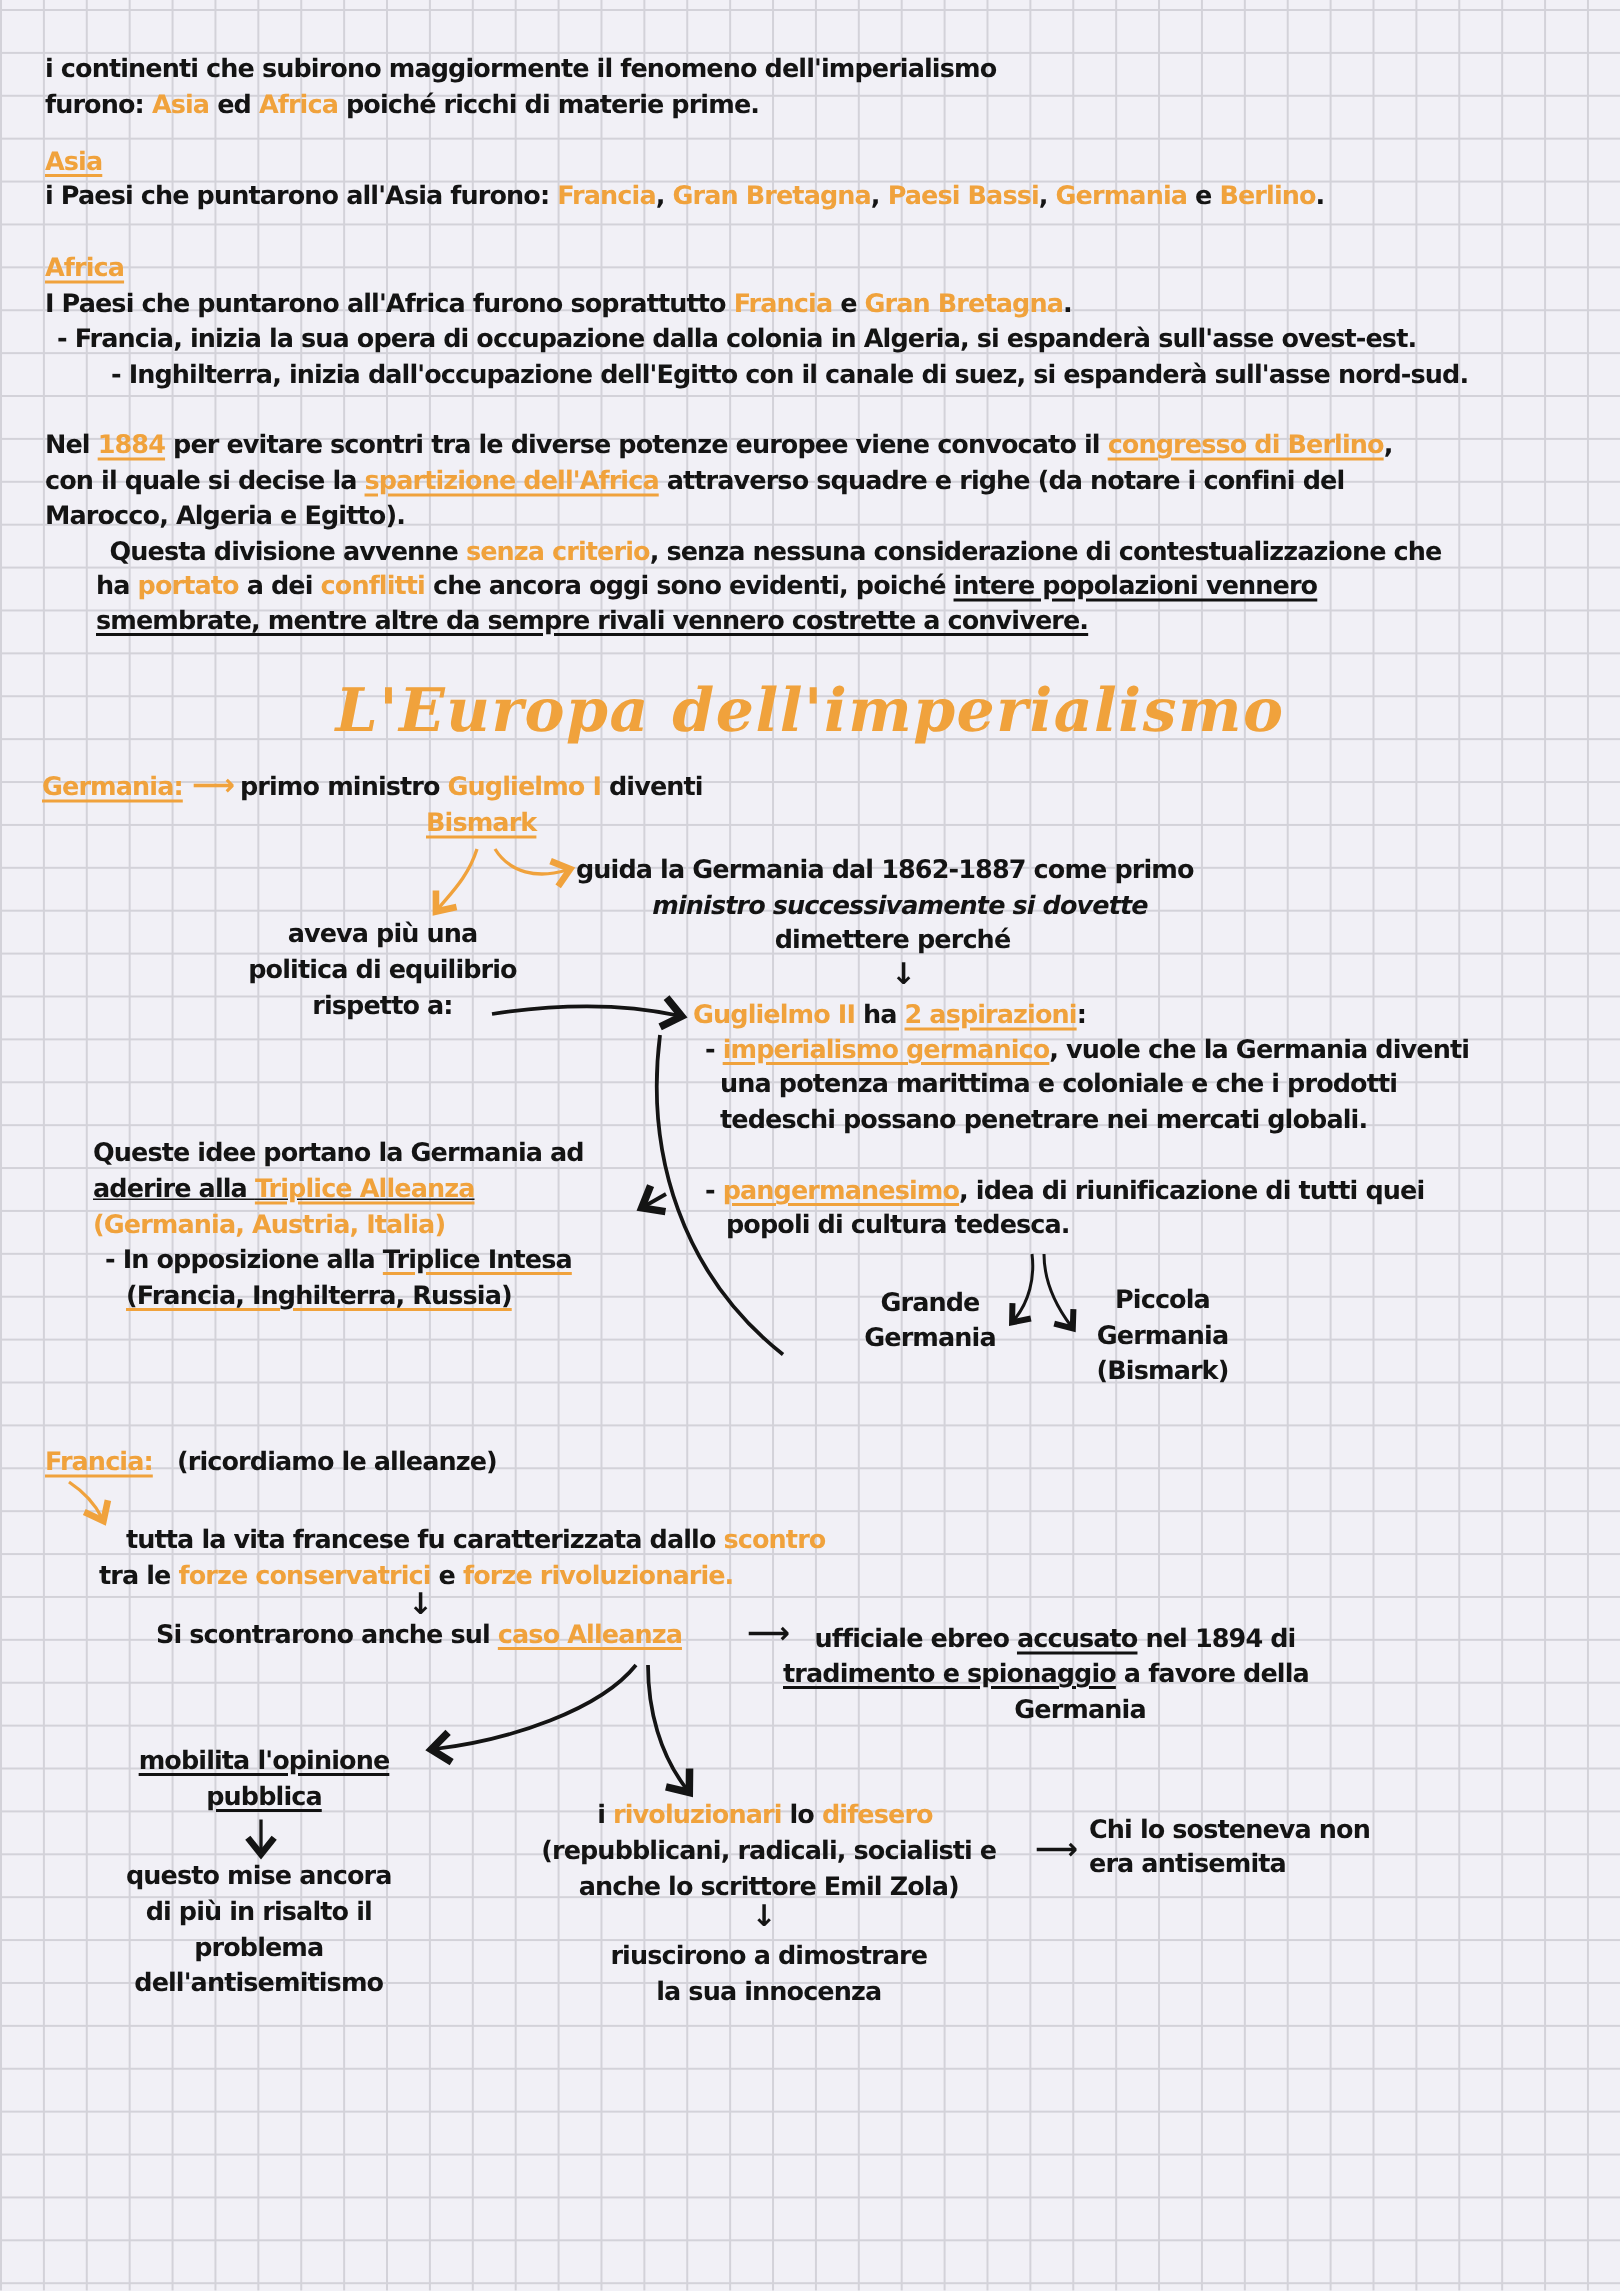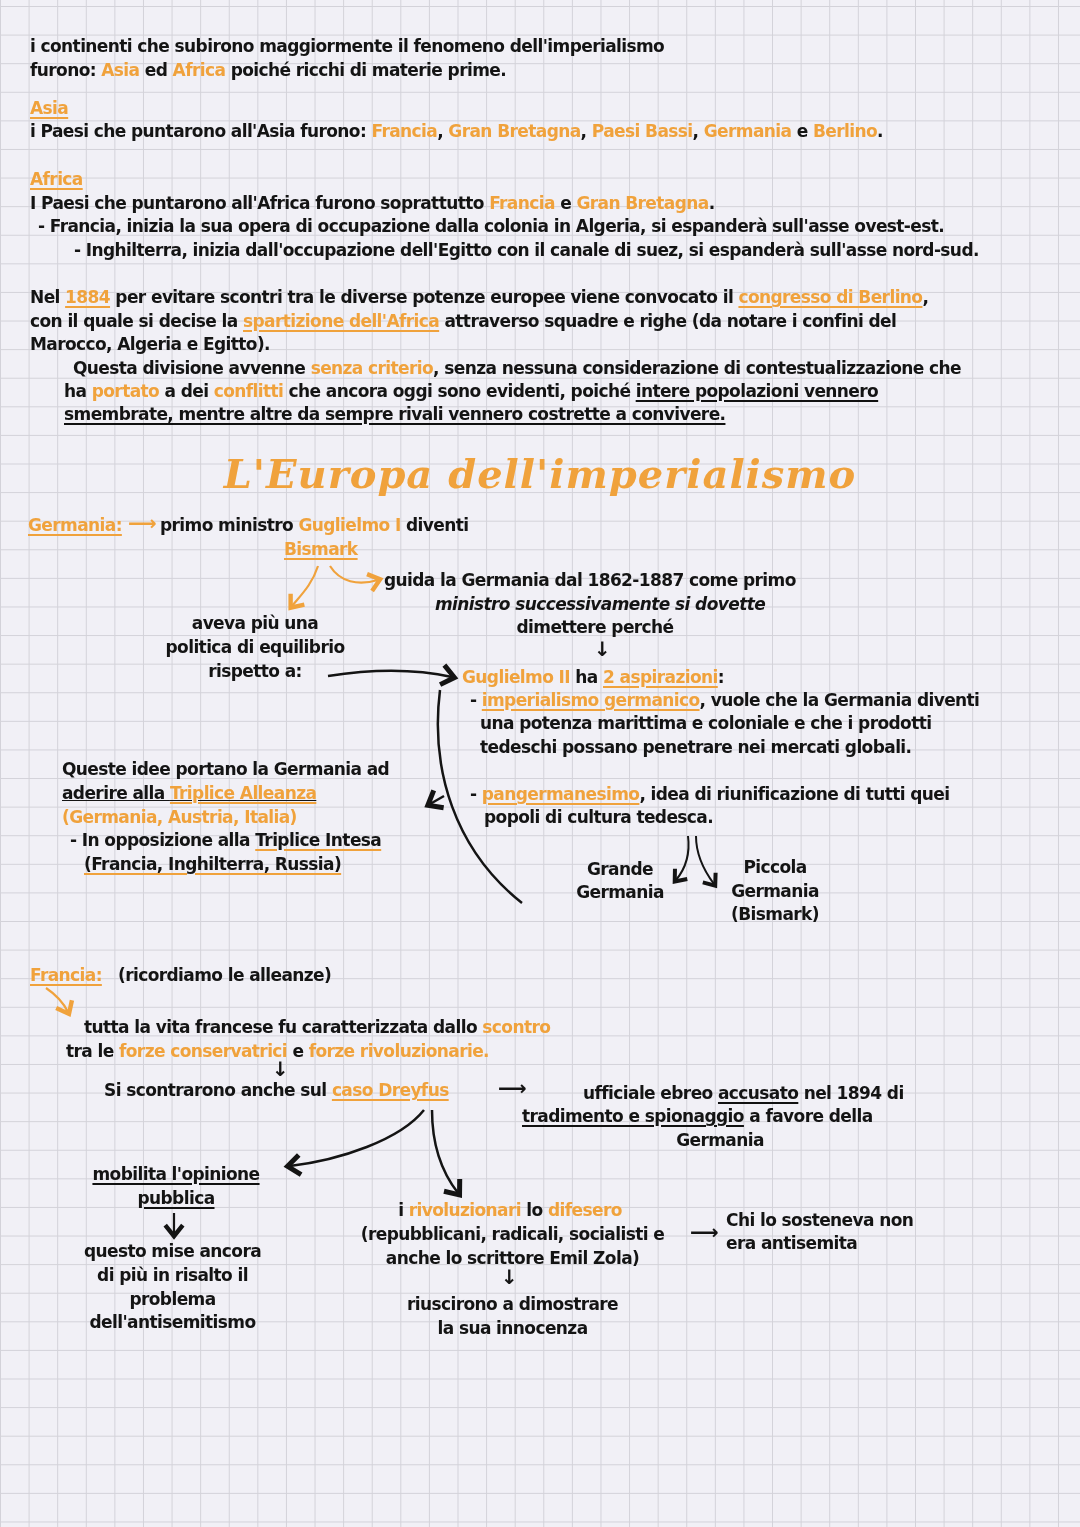--- a/index.html
+++ b/index.html
@@ -82,23 +82,23 @@
 <div class="t" style="left:62px;top:782px;text-decoration:underline;"><span>aderire alla </span><span class="o uo">Triplice Alleanza</span></div>
 <div class="t o" style="left:62px;top:806px;">(Germania, Austria, Italia)</div>
 <div class="t" style="left:70px;top:829px;"><span>- In opposizione alla </span><span class="uo">Triplice Intesa</span></div>
 <div class="t uo" style="left:84px;top:853px;">(Francia, Inghilterra, Russia)</div>
 
 <div class="t o uo" style="left:30px;top:964px;">Francia:</div>
 <div class="t" style="left:118px;top:964px;">(ricordiamo le alleanze)</div>
 <div class="t" style="left:84px;top:1016px;"><span>tutta la vita francese fu caratterizzata dallo </span><span class="o">scontro</span></div>
 <div class="t" style="left:66px;top:1040px;"><span>tra le </span><span class="o">forze conservatrici</span><span> e </span><span class="o">forze rivoluzionarie.</span></div>
 <div class="t" style="left:272px;top:1058px;font-size:20px;">↓</div>
-<div class="t" style="left:104px;top:1079px;"><span>Si scontrarono anche sul </span><span class="o uo">caso Dreyfus</span></div>
+<div class="t" style="left:104px;top:1079px;"><span>Si scontrarono anche sul </span><span class="o uo">caso Alleanza</span></div>
 <div class="t" style="left:498px;top:1077px;font-size:20px;">⟶</div>
-<div class="t" style="left:543px;top:1082px;padding-left:40px;"><span>ufficiale ebreo </span><span class="ub">accusato</span><span> nel 1894 di</span></div>
+<div class="t" style="left:543px;top:1082px;"><span>ufficiale ebreo </span><span class="ub">accusato</span><span> nel 1894 di</span></div>
 <div class="t" style="left:522px;top:1105px;"><span class="ub">tradimento e spionaggio</span><span> a favore della</span></div>
 <div class="t c" style="left:620px;top:1129px;width:200px;">Germania</div>
 
 <div class="t c ub" style="left:60px;top:1163px;width:232px;">mobilita l'opinione</div>
 <div class="t c ub" style="left:60px;top:1187px;width:232px;">pubblica</div>
 <div class="t c" style="left:60px;top:1240px;width:225px;">questo mise ancora</div>
 <div class="t c" style="left:60px;top:1264px;width:225px;">di più in risalto il</div>
 <div class="t c" style="left:60px;top:1288px;width:225px;">problema</div>
 <div class="t c" style="left:60px;top:1311px;width:225px;">dell'antisemitismo</div>
 

